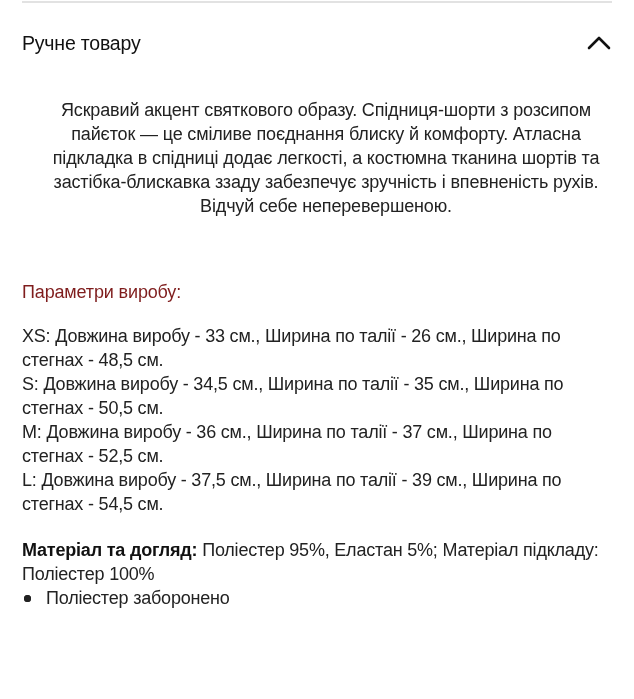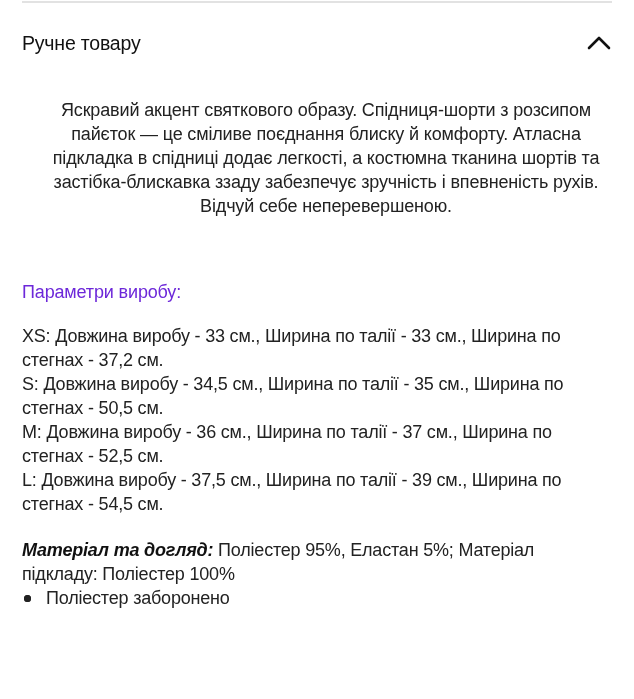--- a/index.html
+++ b/index.html
@@ -62,21 +62,21 @@
     }
     .desc {
       margin: 0;
     }
     .params-title {
       position: absolute;
       left: 22px;
       top: 280px;
       font-size: 18px;
       line-height: 24px;
-      color: #6d28d9;
+      color: #7f1d1d;
       letter-spacing: -0.15px;
     }
     .sizes {
       position: absolute;
       left: 22px;
       top: 324px;
       width: 592px;
       font-size: 18px;
       line-height: 24px;
       letter-spacing: -0.2px;
@@ -89,21 +89,20 @@
       left: 22px;
       top: 538px;
       width: 592px;
       font-size: 18px;
       line-height: 24px;
       letter-spacing: -0.2px;
     }
     .material .label {
       font-weight: bold;
       color: #111111;
-      font-style: italic;
     }
     .care-list {
       position: absolute;
       left: 22px;
       top: 586px;
       margin: 0;
       padding: 0;
       list-style: none;
       font-size: 18px;
       line-height: 24px;
@@ -137,21 +136,21 @@
   </span>
 </div>
 
 <div class="content">
   <p class="desc">Яскравий акцент святкового образу. Спідниця-шорти з розсипом пайєток — це сміливе поєднання блиску й комфорту. Атласна підкладка в спідниці додає легкості, а костюмна тканина шортів та застібка-блискавка ззаду забезпечує зручність і впевненість рухів. Відчуй себе неперевершеною.</p>
 </div>
 
 <div class="params-title">Параметри виробу:</div>
 
 <div class="sizes">
-  <span class="size-line">XS: Довжина виробу - 33 см., Ширина по талії - 33 см., Ширина по стегнах - 37,2 см.</span>
+  <span class="size-line">XS: Довжина виробу - 33 см., Ширина по талії - 26 см., Ширина по стегнах - 48,5 см.</span>
   <span class="size-line">S: Довжина виробу - 34,5 см., Ширина по талії - 35 см., Ширина по стегнах - 50,5 см.</span>
   <span class="size-line">M: Довжина виробу - 36 см., Ширина по талії - 37 см., Ширина по стегнах - 52,5 см.</span>
   <span class="size-line">L: Довжина виробу - 37,5 см., Ширина по талії - 39 см., Ширина по стегнах - 54,5 см.</span>
 </div>
 
 <div class="material">
   <span class="label">Матеріал та догляд:</span><span> Поліестер 95%, Еластан 5%; Матеріал підкладу: Поліестер 100%</span>
 </div>
 
 <ul class="care-list">

